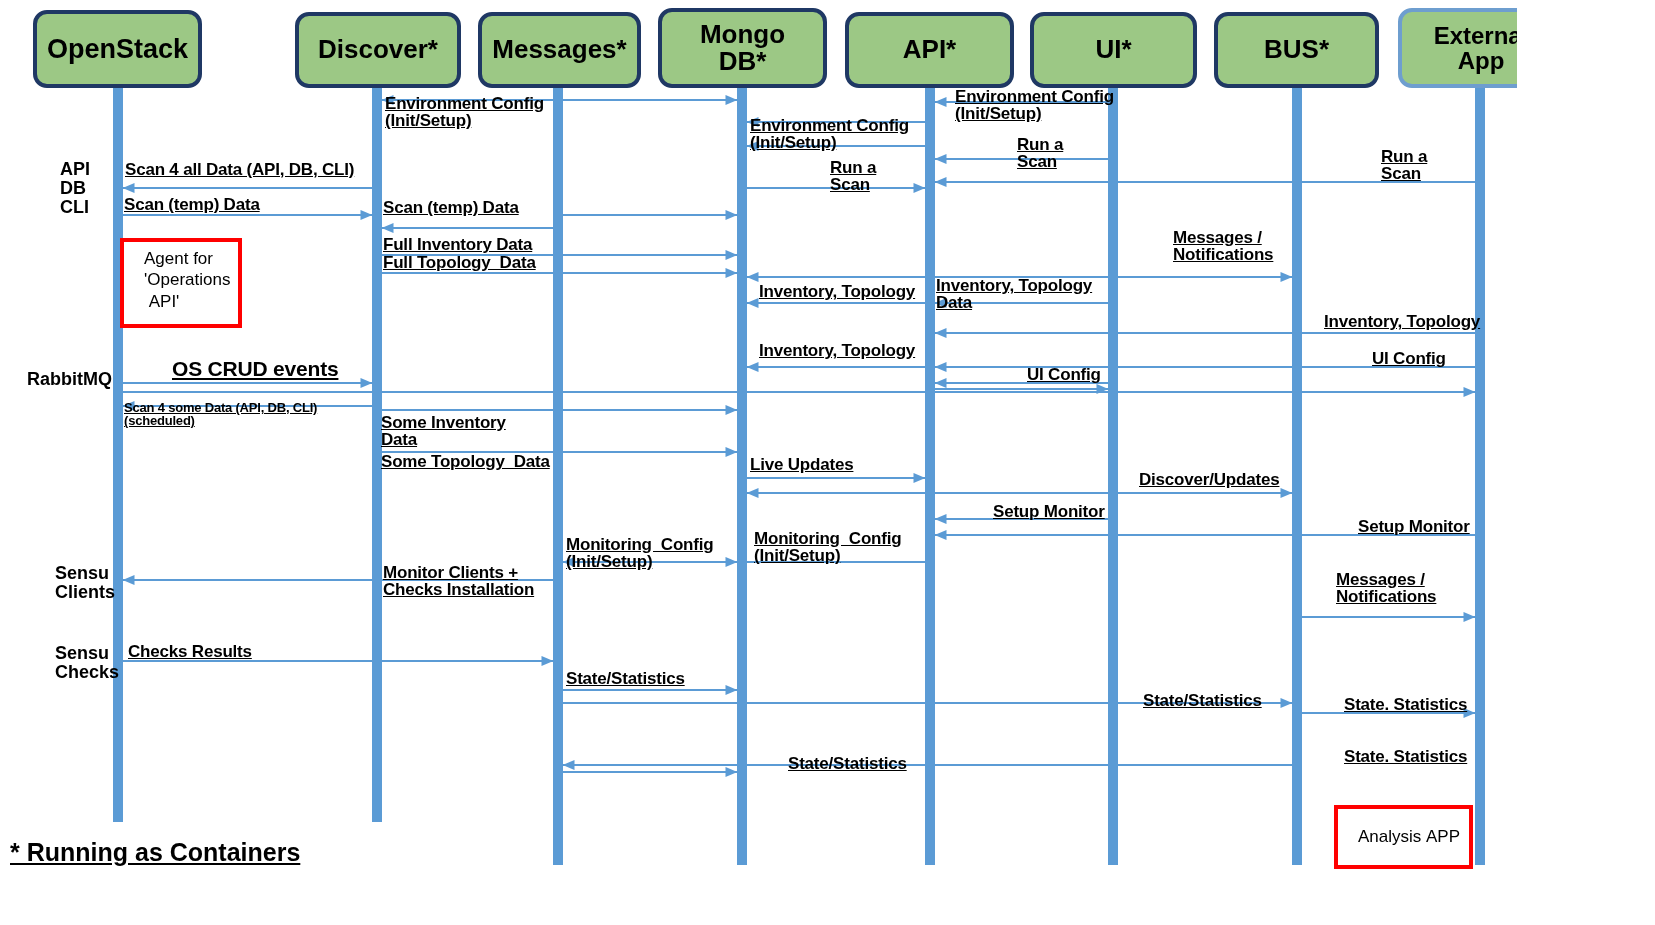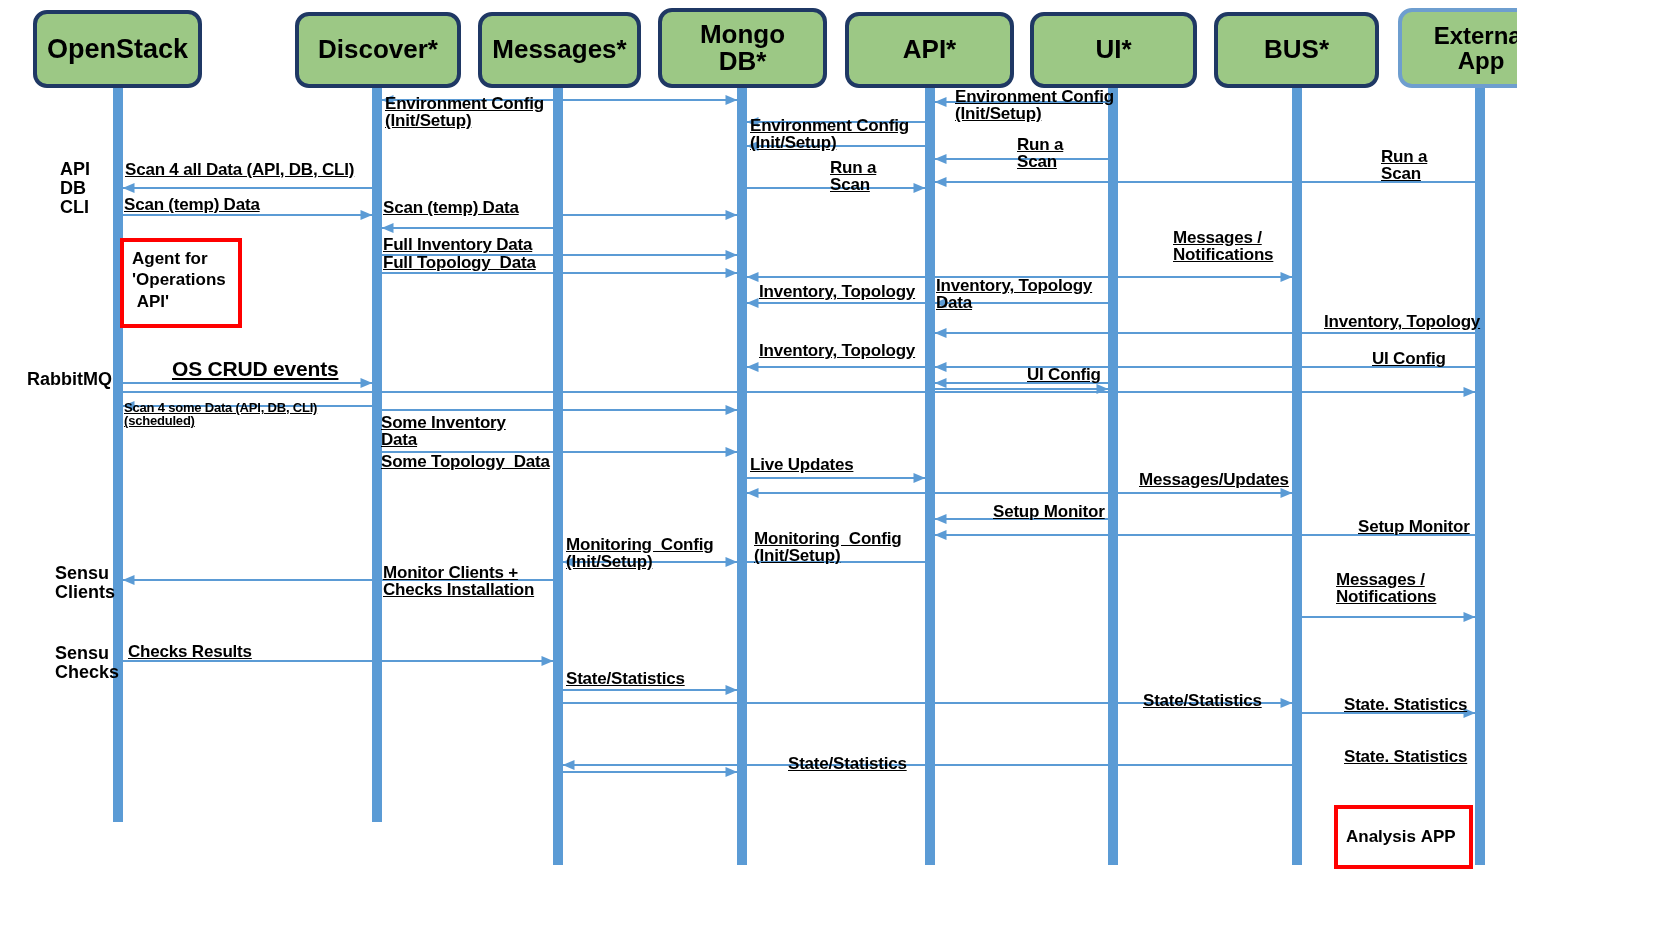--- a/index.html
+++ b/index.html
@@ -38,25 +38,25 @@
     color:#000;
     line-height:1.05;
     white-space:pre;
     text-align:left;
   }
   .note-box{
     position:absolute;
     border:4px solid #FF0000;
     background:#ffffff;
     box-sizing:border-box;
-    font-weight:bold;
+    font-weight:normal;
     color:#000;
     line-height:1.25;
     white-space:pre;
-    padding:6px 8px;
+    padding:6px 20px;
   }
   .note-box.centered{display:flex;align-items:center;}
   .footnote{
     position:absolute;
     font-weight:bold;
     color:#000;
     text-decoration:underline;
     white-space:pre;
   }
 </style>
@@ -172,21 +172,21 @@
       <div class="msg" style="left: 936px; top: 277px; font-size: 17px;">Inventory,&nbsp;Topology<br>Data</div>
       <div class="msg" style="left: 1324px; top: 313px; font-size: 17px;">Inventory,&nbsp;Topology</div>
       <div class="msg" style="left: 759px; top: 342px; font-size: 17px;">Inventory,&nbsp;Topology</div>
       <div class="msg" style="left: 1027px; top: 366px; font-size: 17px;">UI&nbsp;Config</div>
       <div class="msg" style="left: 1372px; top: 350px; font-size: 17px;">UI&nbsp;Config</div>
       <div class="msg" style="left: 172px; top: 358px; font-size: 21px;">OS&nbsp;CRUD&nbsp;events</div>
       <div class="msg" style="left: 124px; top: 401px; font-size: 13px;">Scan&nbsp;4&nbsp;some&nbsp;Data&nbsp;(API,&nbsp;DB,&nbsp;CLI)<br>(scheduled)</div>
       <div class="msg" style="left: 381px; top: 414px; font-size: 17px;">Some&nbsp;Inventory<br>Data</div>
       <div class="msg" style="left: 381px; top: 453px; font-size: 17px;">Some&nbsp;Topology&nbsp;&nbsp;Data</div>
       <div class="msg" style="left: 750px; top: 456px; font-size: 17px; text-align: center;">Live&nbsp;Updates</div>
-      <div class="msg" style="left: 1139px; top: 471px; font-size: 17px;">Messages/Updates</div>
+      <div class="msg" style="left: 1139px; top: 471px; font-size: 17px;">Discover/Updates</div>
       <div class="msg" style="left: 993px; top: 503px; font-size: 17px;">Setup&nbsp;Monitor</div>
       <div class="msg" style="left: 1358px; top: 518px; font-size: 17px;">Setup&nbsp;Monitor</div>
       <div class="msg" style="left: 754px; top: 530px; font-size: 17px;">Monitoring&nbsp;&nbsp;Config<br>(Init/Setup)</div>
       <div class="msg" style="left: 566px; top: 536px; font-size: 17px;">Monitoring&nbsp;&nbsp;Config<br>(Init/Setup)</div>
       <div class="msg" style="left: 383px; top: 564px; font-size: 17px;">Monitor&nbsp;Clients&nbsp;+<br>Checks&nbsp;Installation</div>
       <div class="msg" style="left: 1336px; top: 571px; font-size: 17px;">Messages&nbsp;/<br>Notifications</div>
       <div class="msg" style="left: 128px; top: 643px; font-size: 17px;">Checks&nbsp;Results</div>
       <div class="msg" style="left: 566px; top: 670px; font-size: 17px;">State/Statistics</div>
       <div class="msg" style="left: 1143px; top: 692px; font-size: 17px;">State/Statistics</div>
       <div class="msg" style="left: 1344px; top: 696px; font-size: 17px;">State.&nbsp;Statistics</div>
@@ -196,13 +196,14 @@
   <div id="side-layer">
       <div class="side-label" style="left: 60px; top: 160px; font-size: 18px;">API<br>DB<br>CLI</div>
       <div class="side-label" style="left: 27px; top: 370px; font-size: 18px;">RabbitMQ</div>
       <div class="side-label" style="left: 55px; top: 564px; font-size: 18px;">Sensu<br>Clients</div>
       <div class="side-label" style="left: 55px; top: 644px; font-size: 18px;">Sensu<br>Checks</div>
     </div>
   <div id="notes-layer">
       <div class="note-box" style="left: 120px; top: 238px; width: 122px; height: 90px; font-size: 17px;">Agent&nbsp;for<br>'Operations<br>&nbsp;API'</div>
       <div class="note-box centered" style="left: 1334px; top: 805px; width: 139px; height: 64px; font-size: 17px;">Analysis&nbsp;APP</div>
     </div>
+  <div class="footnote" id="footnote" style="left:10px; top:838px; font-size:25px;">* Running as Containers</div>
 </div>
 
 </body></html>

